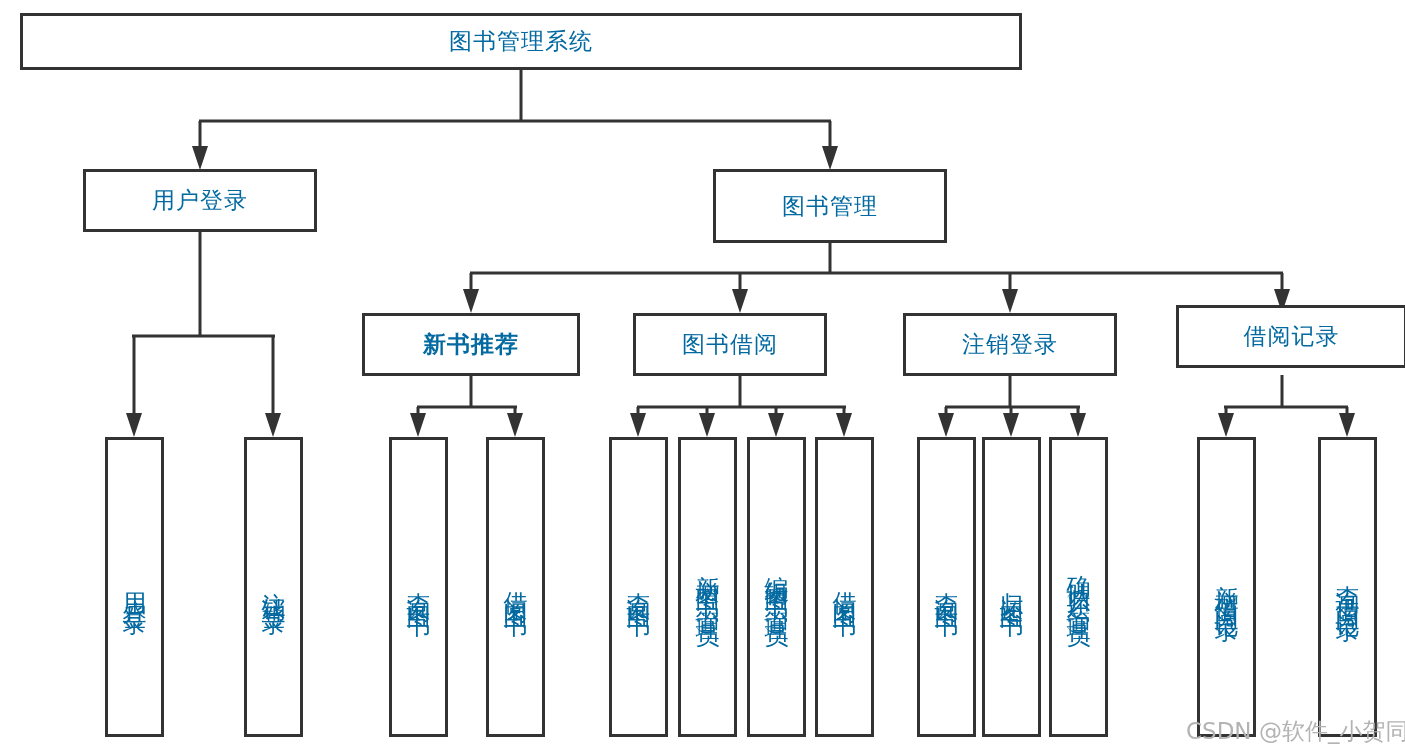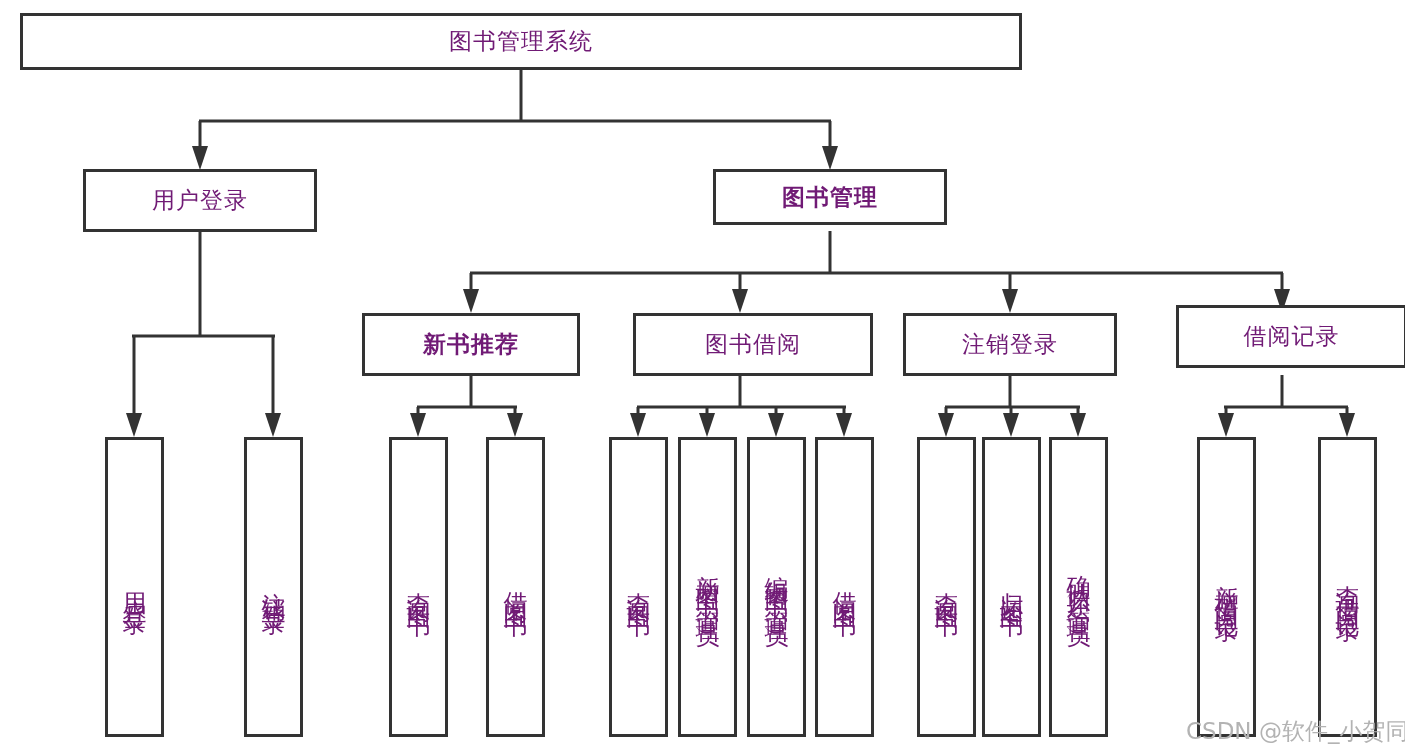--- a/index.html
+++ b/index.html
@@ -19,21 +19,21 @@
     position: absolute;
     left: 0;
     top: 0;
     z-index: 1;
   }
   .node {
     position: absolute;
     box-sizing: border-box;
     border: 3px solid #333333;
     background: #ffffff;
-    color: #701a75;
+    color: #0369a1;
     display: flex;
     align-items: center;
     justify-content: center;
     z-index: 2;
     font-size: 23px;
     letter-spacing: 1px;
   }
   .leaf {
     width: 59px;
     height: 300px;
@@ -124,24 +124,24 @@
       <polygon points="1003,413 1019,413 1011,437"></polygon>
       <polygon points="1070,413 1086,413 1078,437"></polygon>
       <polygon points="1218,413 1234,413 1226,437"></polygon>
       <polygon points="1339,413 1355,413 1347,437"></polygon>
     </g>
   </svg>
 
   <div class="node" style="left:20px; top:13px; width:1002px; height:57px;">图书管理系统</div>
 
   <div class="node" style="left:83px; top:169px; width:234px; height:63px;">用户登录</div>
-  <div class="node" style="left:713px; top:169px; width:234px; height:56px;font-weight:bold;">图书管理</div>
+  <div class="node" style="left:713px; top:169px; width:234px; height:74px;">图书管理</div>
 
   <div class="node" style="left:362px; top:313px; width:218px; height:63px;font-weight:bold;">新书推荐</div>
-  <div class="node" style="left:633px; top:313px; width:240px; height:63px;">图书借阅</div>
+  <div class="node" style="left:633px; top:313px; width:194px; height:63px;">图书借阅</div>
   <div class="node" style="left:903px; top:313px; width:214px; height:63px;">注销登录</div>
   <div class="node" style="left:1176px; top:305px; width:231px; height:63px;text-align:right;">借阅记录</div>
 
   <div class="node leaf" style="left:105px;">
     <span class="vtext">用户登录</span>
   </div>
   <div class="node leaf" style="left:244px;">
     <span class="vtext">注销登录</span>
   </div>
 

